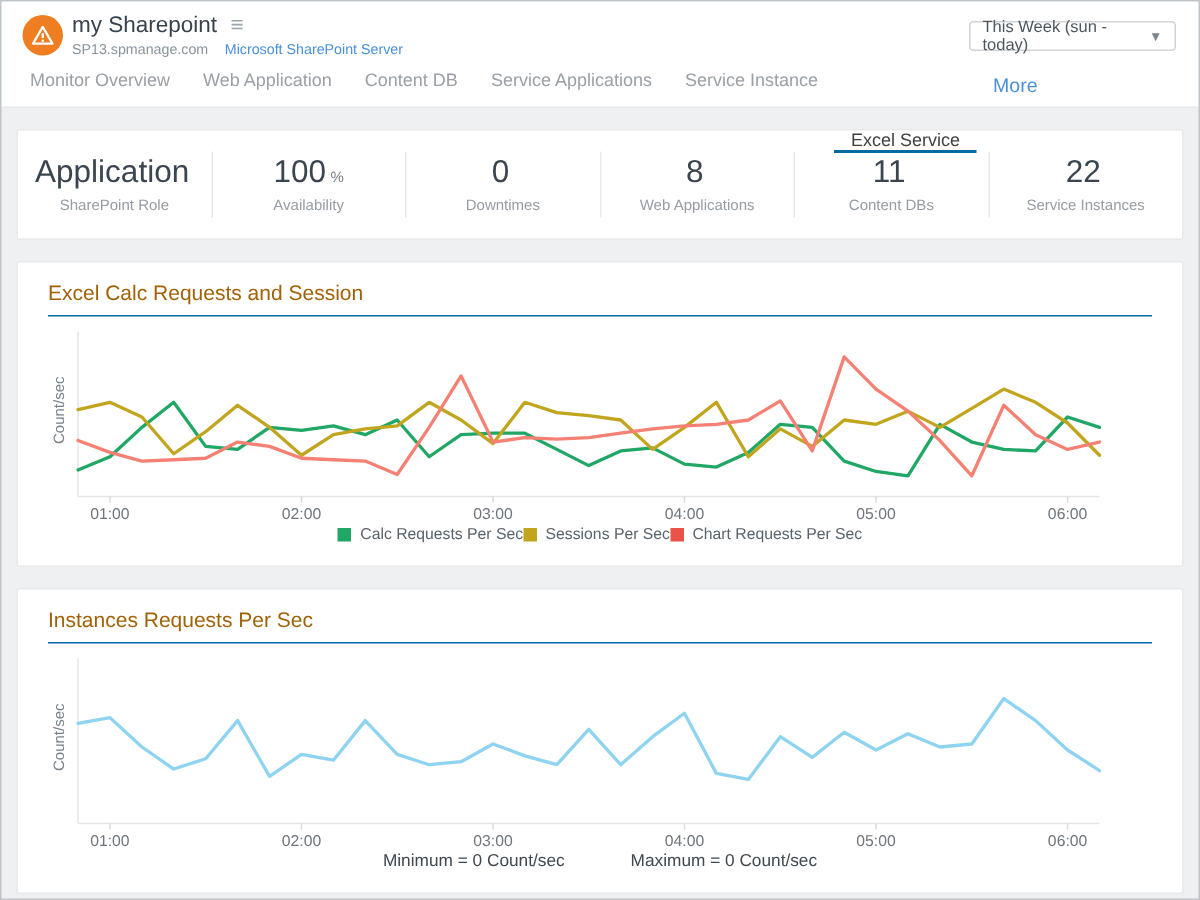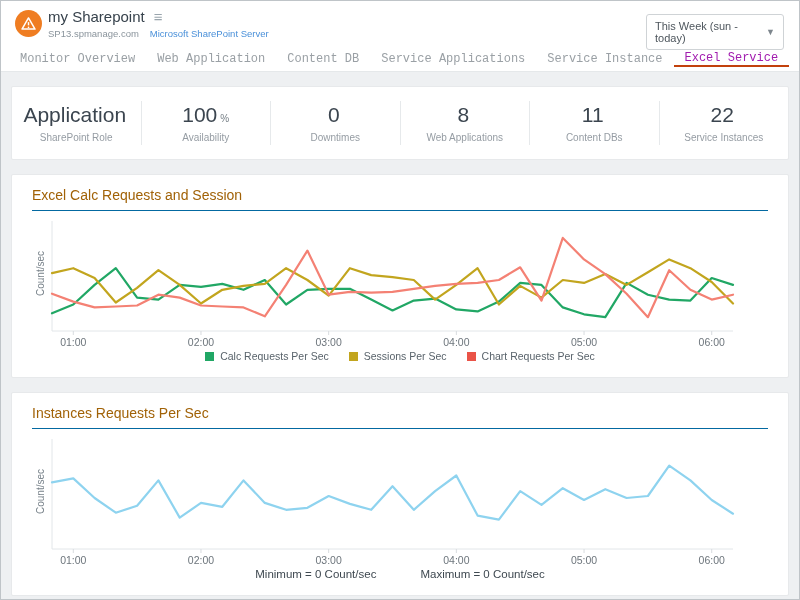--- a/index.html
+++ b/index.html
@@ -8,45 +8,45 @@
   
   header{background:#fff;height:45px;position:relative;}
   .logo{position:absolute;left:14px;top:9px;width:27px;height:27px;border-radius:50%;
         background:#ef7d22;display:flex;align-items:center;justify-content:center;}
   .title-block{position:absolute;left:47px;top:7px;}
   .title-row{font-size:15px;color:#37424c;display:flex;align-items:center;}
   .menu-ico{color:#9aa5ad;margin-left:9px;font-size:15px;cursor:pointer;line-height:1;}
   .sub-row{font-size:9.5px;margin-top:3px;display:flex;align-items:center;justify-content:flex-end;}
   .host{color:#8a949c;margin-right:11px;}
   .srv{color:#4a90d9;text-decoration:none;cursor:pointer;}
-  .range-select{position:absolute;right:15px;top:13px;width:138px;height:36px;border:1px solid #cfd3d6;
+  .range-select{position:absolute;right:15px;top:13px;width:138px;height:20px;border:1px solid #cfd3d6;
         border-radius:3px;background:#fff;font-size:11px;color:#4e565d;display:flex;align-items:center;
         justify-content:space-between;padding:0 8px;box-sizing:border-box;cursor:pointer;}
   .caret{font-size:9px;color:#7d868d;}
   
-  nav{background:#fff;height:25px;display:flex;align-items:center;padding-left:8px;border-bottom:1px solid #e5e8ea;font-family:Liberation Mono, monospace;}
+  nav{background:#fff;height:25px;display:flex;align-items:flex-start;padding-left:8px;border-bottom:1px solid #e5e8ea;}
   .tab{font-size:12px;color:#9aa0a5;padding:0 11px;display:flex;align-items:center;cursor:pointer;white-space:nowrap;}
-  .tab.active{color:#a21caf;border-bottom:2px solid #c2410c;}
+  .tab.active{color:#404040;border-bottom:2px solid #0369a1;margin-top:40px;}
   .tab.more{color:#4a90d9;font-size:13px;padding-top:3px;}
   
   main{padding:14px 10px 0;}
   .card{background:#fff;border:1px solid #e7e9eb;border-radius:2px;}
   .stats-card{height:72px;display:flex;align-items:center;margin-bottom:14px;}
   .stat{flex:1;text-align:center;border-left:1px solid #e6e9eb;padding:2px 0;}
   .stat:first-child{border-left:none;}
   .stat .val{font-size:21px;color:#3b454f;}
   .stat .unit{font-size:10px;color:#757e85;margin-left:3px;}
   .stat .lbl{font-size:10px;color:#959ca3;margin-top:5px;}
   .chart-card{height:204px;margin-bottom:14px;padding:10px 20px;box-sizing:border-box;}
   .ctitle{font-size:14px;font-weight:normal;color:#a16207;margin:2px 0 6px;padding-bottom:7px;
           border-bottom:1px solid #0369a1;}
   .chart-body{display:flex;align-items:flex-start;}
   .ylab{width:16px;height:112px;display:flex;align-items:center;justify-content:center;
         writing-mode:vertical-rl;transform:rotate(180deg);font-size:10px;color:#78828a;}
-  .legend{display:flex;justify-content:center;gap:20px;margin-top:1px;}
+  .legend{display:flex;justify-content:center;margin-top:1px;}
   .li{display:flex;align-items:center;gap:6px;font-size:10.5px;color:#59636b;cursor:pointer;}
   .sw{width:9px;height:9px;display:inline-block;}
   .summary{display:flex;justify-content:center;gap:44px;font-size:11.5px;color:#3e4850;margin-top:1px;}
 </style>
 </head>
 <body>
 
 <div class="page">
 
   <header>

